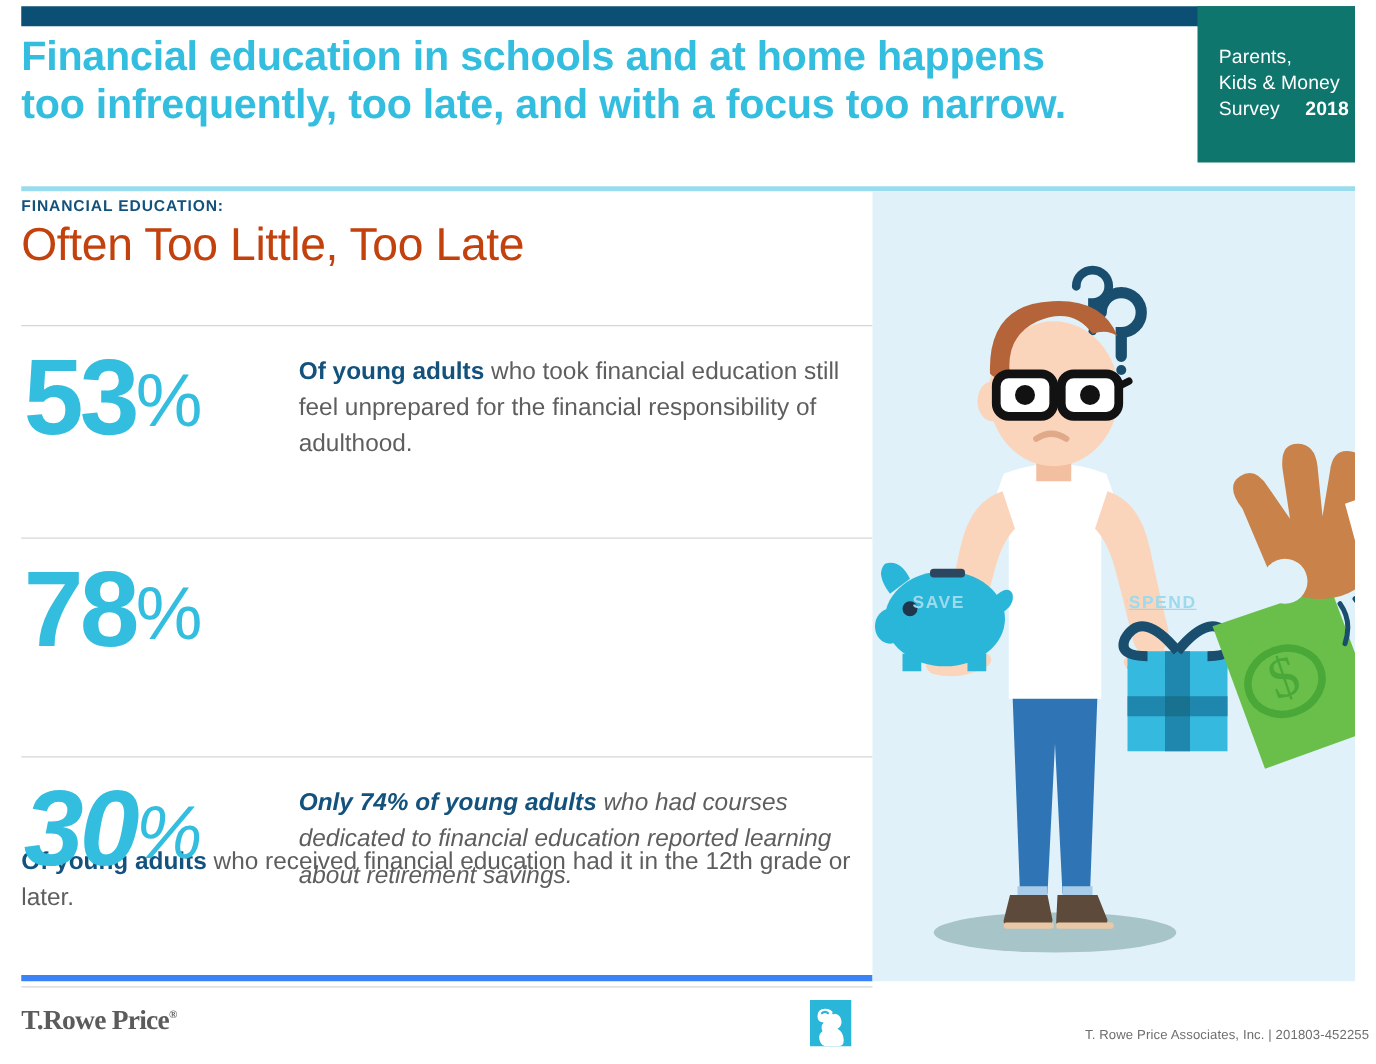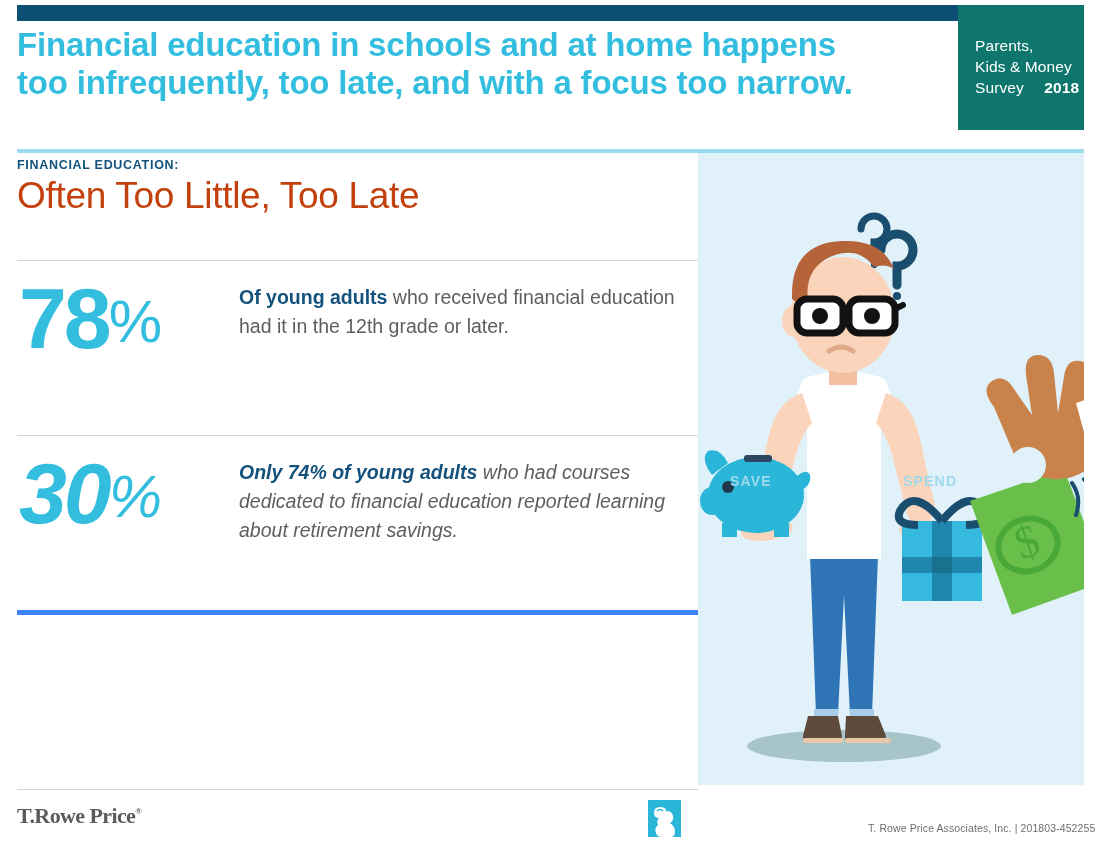--- a/index.html
+++ b/index.html
@@ -81,38 +81,38 @@
   }
   .stat-text {
     flex: 1;
     color: #5e5e5e;
     font-size: 19.5px; line-height: 29px;
     padding-top: 8px;
   }
   .stat-text b { color: #13527d; font-weight: 700; }
 
   .stat-h1 { height: 170px; }
-  .stat-h2 { height: 175px; }
+  .stat-h2 { height: 175px; flex-direction: column; }
   .stat-h3 { height: 180px; }
 
   
   .panel {
     position: absolute; left: 698px; top: 153px;
     width: 386px; height: 632px;
     background: #e0f1fa;
     overflow: hidden;
   }
   .lbl {
     position: absolute;
     color: #9ed9ec;
     font-size: 14px; font-weight: 700;
     letter-spacing: 1.2px;
   }
   .lbl-save  { left: 32px;  top: 320px; }
-  .lbl-spend { left: 205px; top: 320px; }
+  .lbl-spend { left: 205px; top: 320px; text-decoration: underline; }
 
   
   .rule-foot {
     position: absolute; left: 17px; top: 789px;
     width: 681px; height: 1px; background: #d6d6d6;
   }
   .logo-word {
     position: absolute; left: 17px; top: 803px;
     color: #5b5b5b;
     font-family: "Liberation Serif", serif;
@@ -149,20 +149,24 @@
     <div><span>Survey </span><b>2018</b></div>
   </div>
 
   <div class="rule-cyan"></div>
 
   <div class="eyebrow">FINANCIAL EDUCATION:</div>
   <div class="section-title">Often Too Little, Too Late</div>
 
   <div class="stats">
 
+    <div class="stat-row stat-h1">
+      <div class="stat-num"><span>53</span><span class="pct">%</span></div>
+      <div class="stat-text"><b>Of young adults</b><span> who took financial education still feel unprepared for the financial responsibility of adulthood.</span></div>
+    </div>
 
     <div class="stat-row stat-h2">
       <div class="stat-num"><span>78</span><span class="pct">%</span></div>
       <div class="stat-text"><b>Of young adults</b><span> who received financial education had it in the 12th grade or later.</span></div>
     </div>
 
     <div class="stat-row stat-h3 last">
       <div class="stat-num"><span>30</span><span class="pct">%</span></div>
       <div class="stat-text"><b>Only 74% of young adults</b><span> who had courses dedicated to financial education reported learning about retirement savings.</span></div>
     </div>

